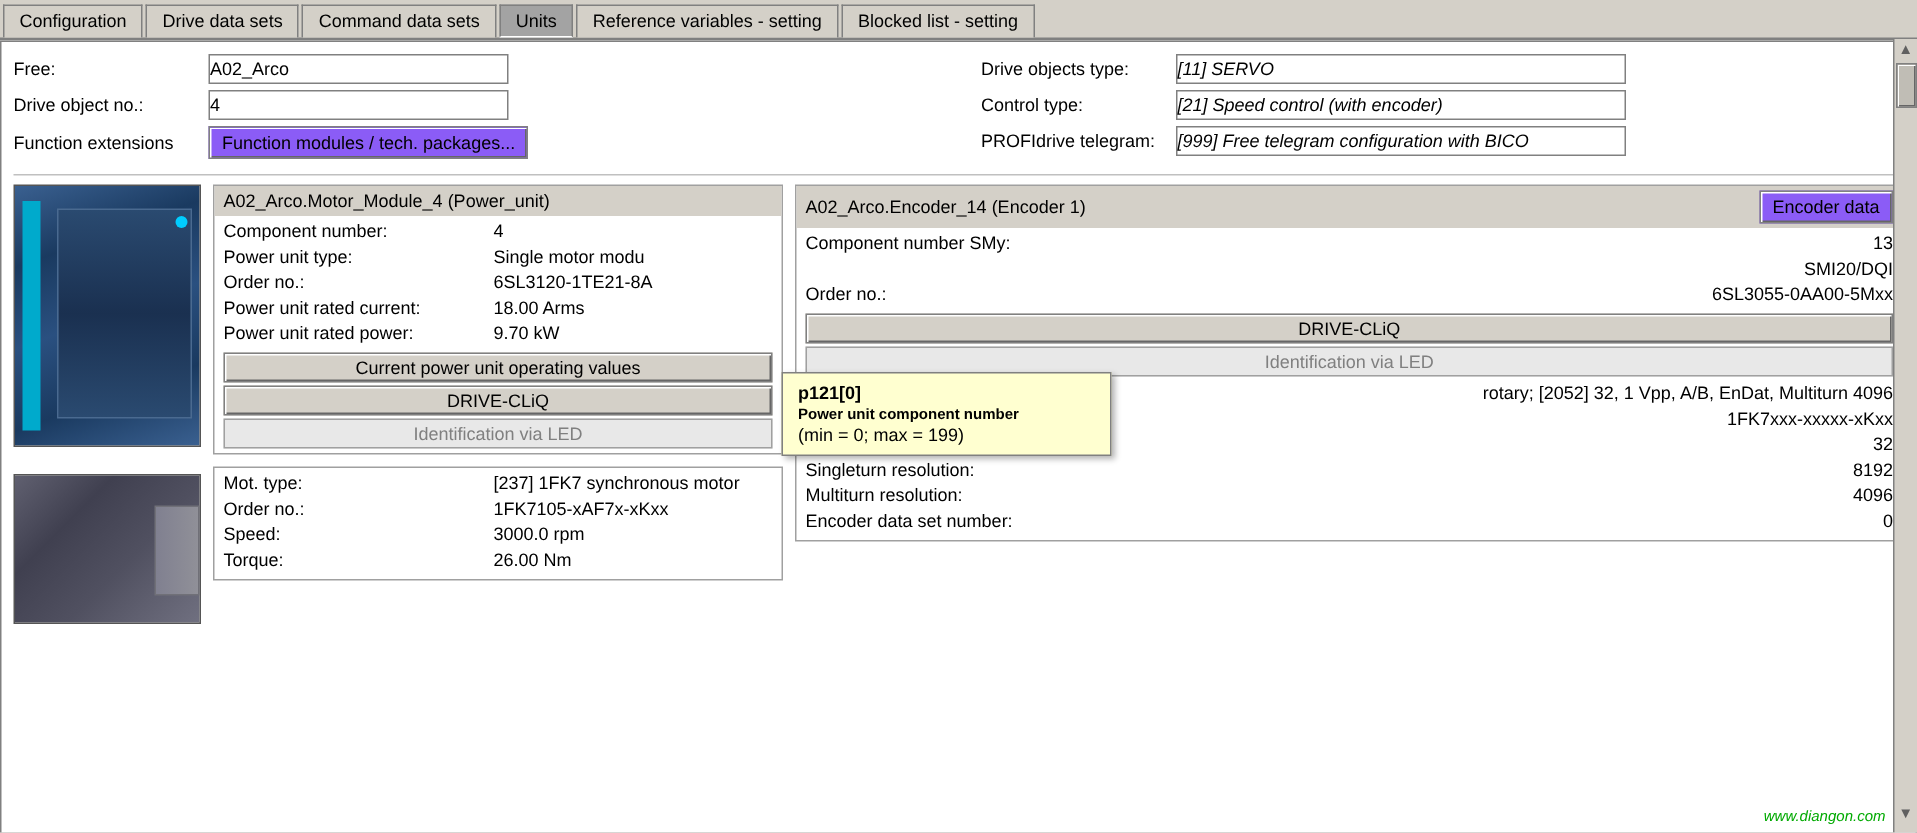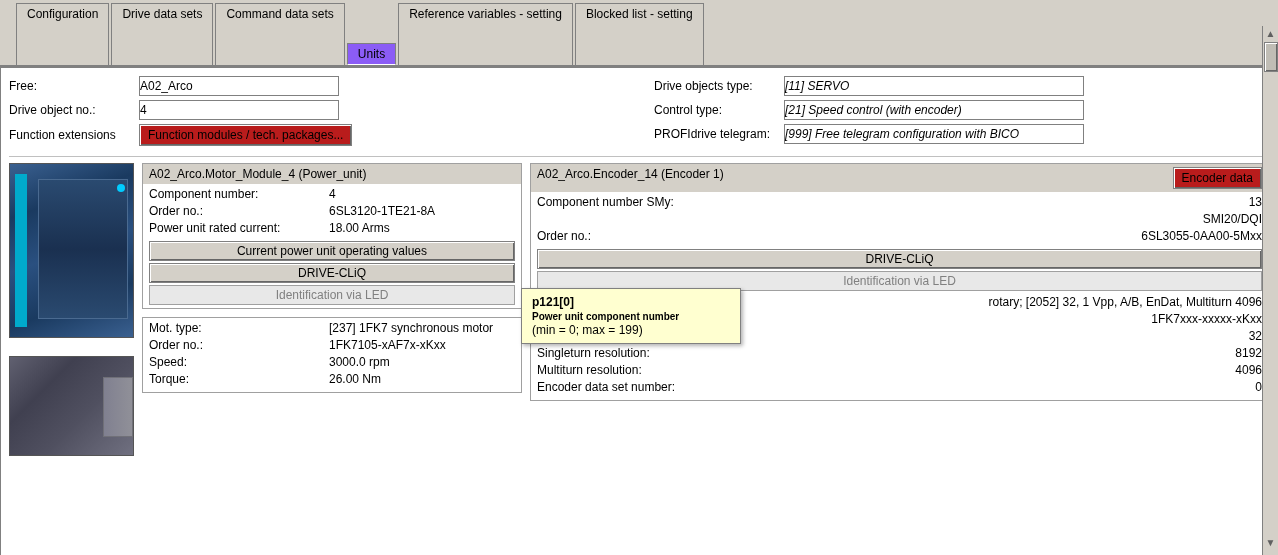--- a/index.html
+++ b/index.html
@@ -10,37 +10,36 @@
       width: 1278px;
       height: 555px;
       overflow: hidden;
       position: relative;
     }
     .tab-bar {
       display: flex;
       background: #d4d0c8;
       border-bottom: 2px solid #808080;
       padding-top: 3px;
-      padding-left: 16px;
+      padding-left: 2px;
     }
     .tab {
       padding: 3px 10px;
       border: 1px solid #808080;
       border-bottom: none;
       background: #d4d0c8;
       cursor: pointer;
       margin-right: 2px;
       font-size: 12px;
       white-space: nowrap;
     }
     .tab.active {
-      background: #8b5cf6;
+      background: #a3a3a3;
       border-bottom: 1px solid #ffffff;
       font-weight: normal;
-      margin-top: 40px;
     }
     .main-content {
       background: #ffffff;
       border: 1px solid #808080;
       margin: 0;
       padding: 8px;
       height: calc(555px - 26px);
       overflow: hidden;
       position: relative;
     }
@@ -61,37 +60,38 @@
       min-width: 200px;
       font-size: 12px;
       height: 20px;
     }
     .field-value-wide {
       min-width: 300px;
       font-style: italic;
     }
     .btn {
       border: 1px solid #808080;
-      background: #b91c1c;
+      background: #8b5cf6;
       padding: 3px 8px;
       cursor: pointer;
       font-size: 12px;
       box-shadow: 1px 1px 0 #fff inset, -1px -1px 0 #666 inset;
     }
     .component-section {
       border: 1px solid #a0a0a0;
       margin-bottom: 8px;
       background: #fff;
     }
     .component-header {
       background: #d4d0c8;
       padding: 3px 6px;
       font-size: 12px;
       font-weight: normal;
       display: flex;
+      align-items: center;
       justify-content: space-between;
     }
     .component-body {
       padding: 3px 6px;
     }
     .comp-row {
       display: flex;
       align-items: center;
       margin-bottom: 3px;
     }
@@ -279,26 +279,34 @@
         <div class="component-section">
           <div class="component-header">
             <span>A02_Arco.Motor_Module_4 (Power_unit)</span>
           </div>
           <div class="component-body">
             <div class="comp-row">
               <span class="comp-label">Component number:</span>
               <span class="comp-value-right">4</span>
             </div>
             <div class="comp-row">
+              <span class="comp-label">Power unit type:</span>
+              <span class="comp-value-right">Single motor modu</span>
+            </div>
+            <div class="comp-row">
               <span class="comp-label">Order no.:</span>
               <span class="comp-value-right">6SL3120-1TE21-8A</span>
             </div>
             <div class="comp-row">
               <span class="comp-label">Power unit rated current:</span>
               <span class="comp-value-right">18.00 Arms</span>
+            </div>
+            <div class="comp-row">
+              <span class="comp-label">Power unit rated power:</span>
+              <span class="comp-value-right">9.70 kW</span>
             </div>
             <button class="drive-cliq-btn">Current power unit operating values</button>
             <button class="drive-cliq-btn" style="margin-top:2px;">DRIVE-CLiQ</button>
             <div class="identify-btn">Identification via LED</div>
           </div>
         </div>
 
         <div class="component-section">
           <div class="component-body">
             <div class="comp-row">

